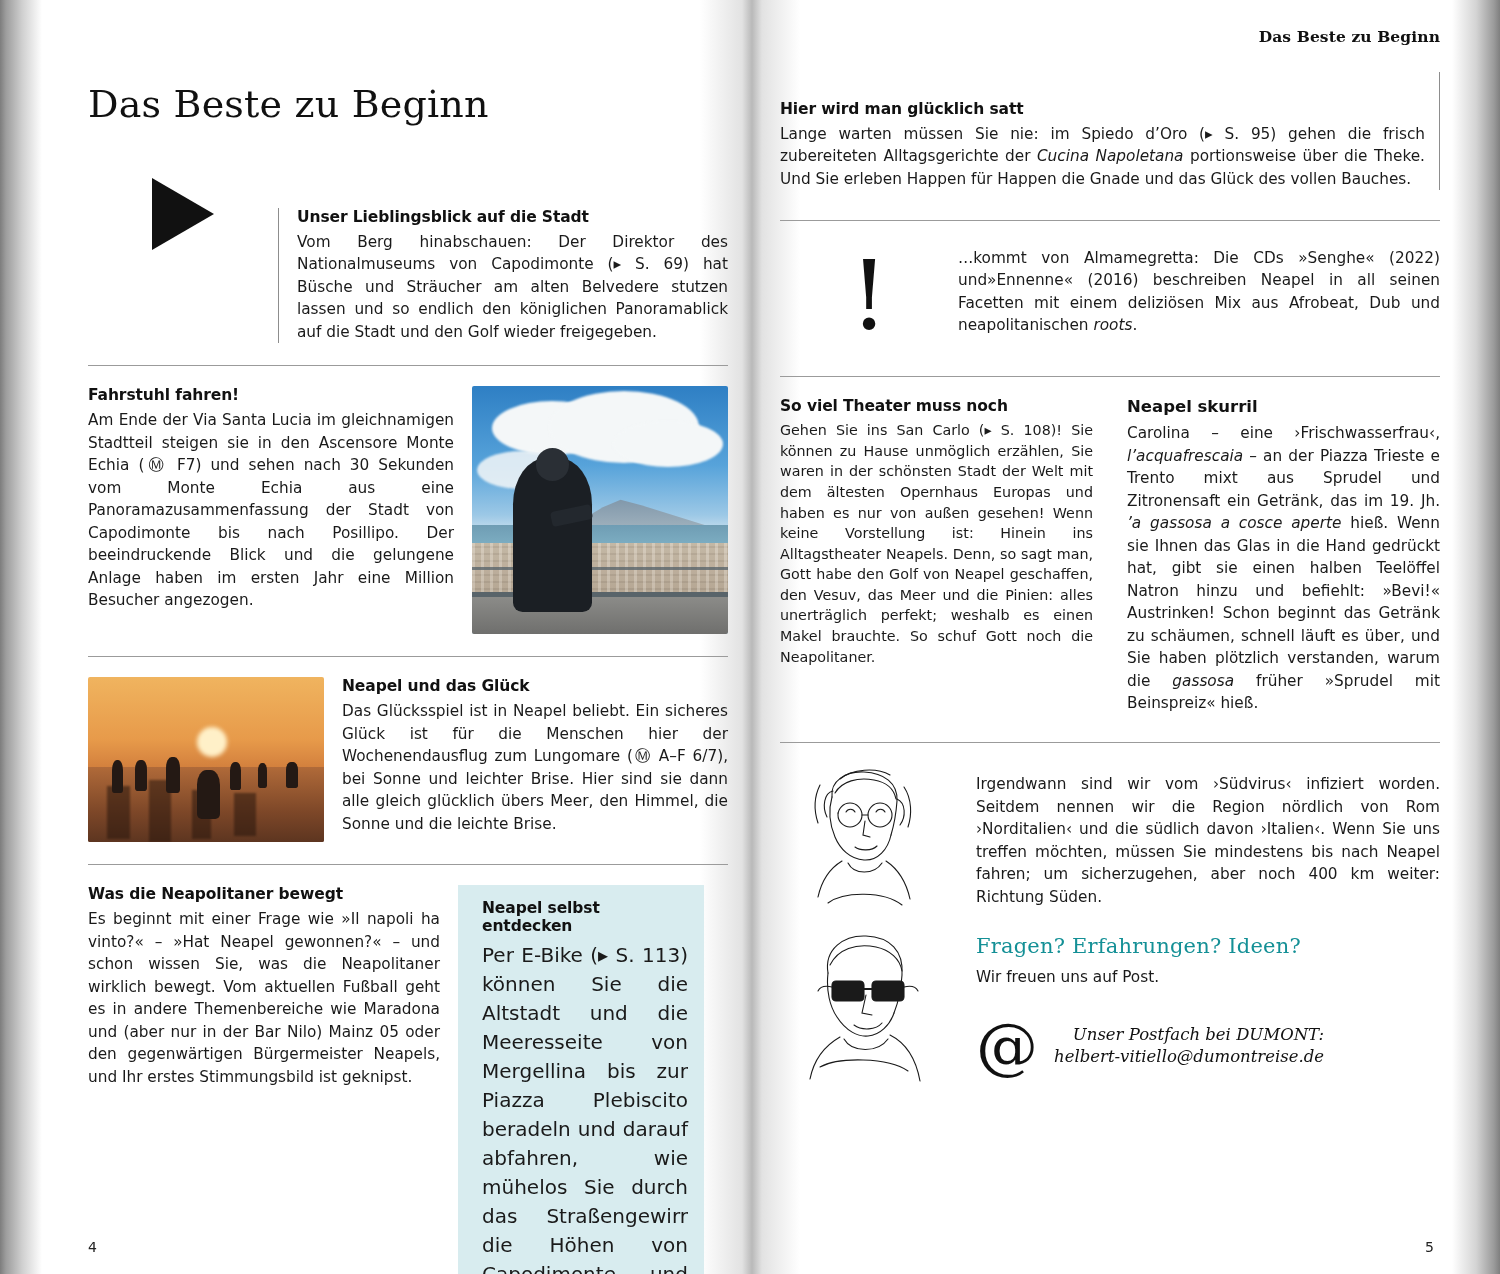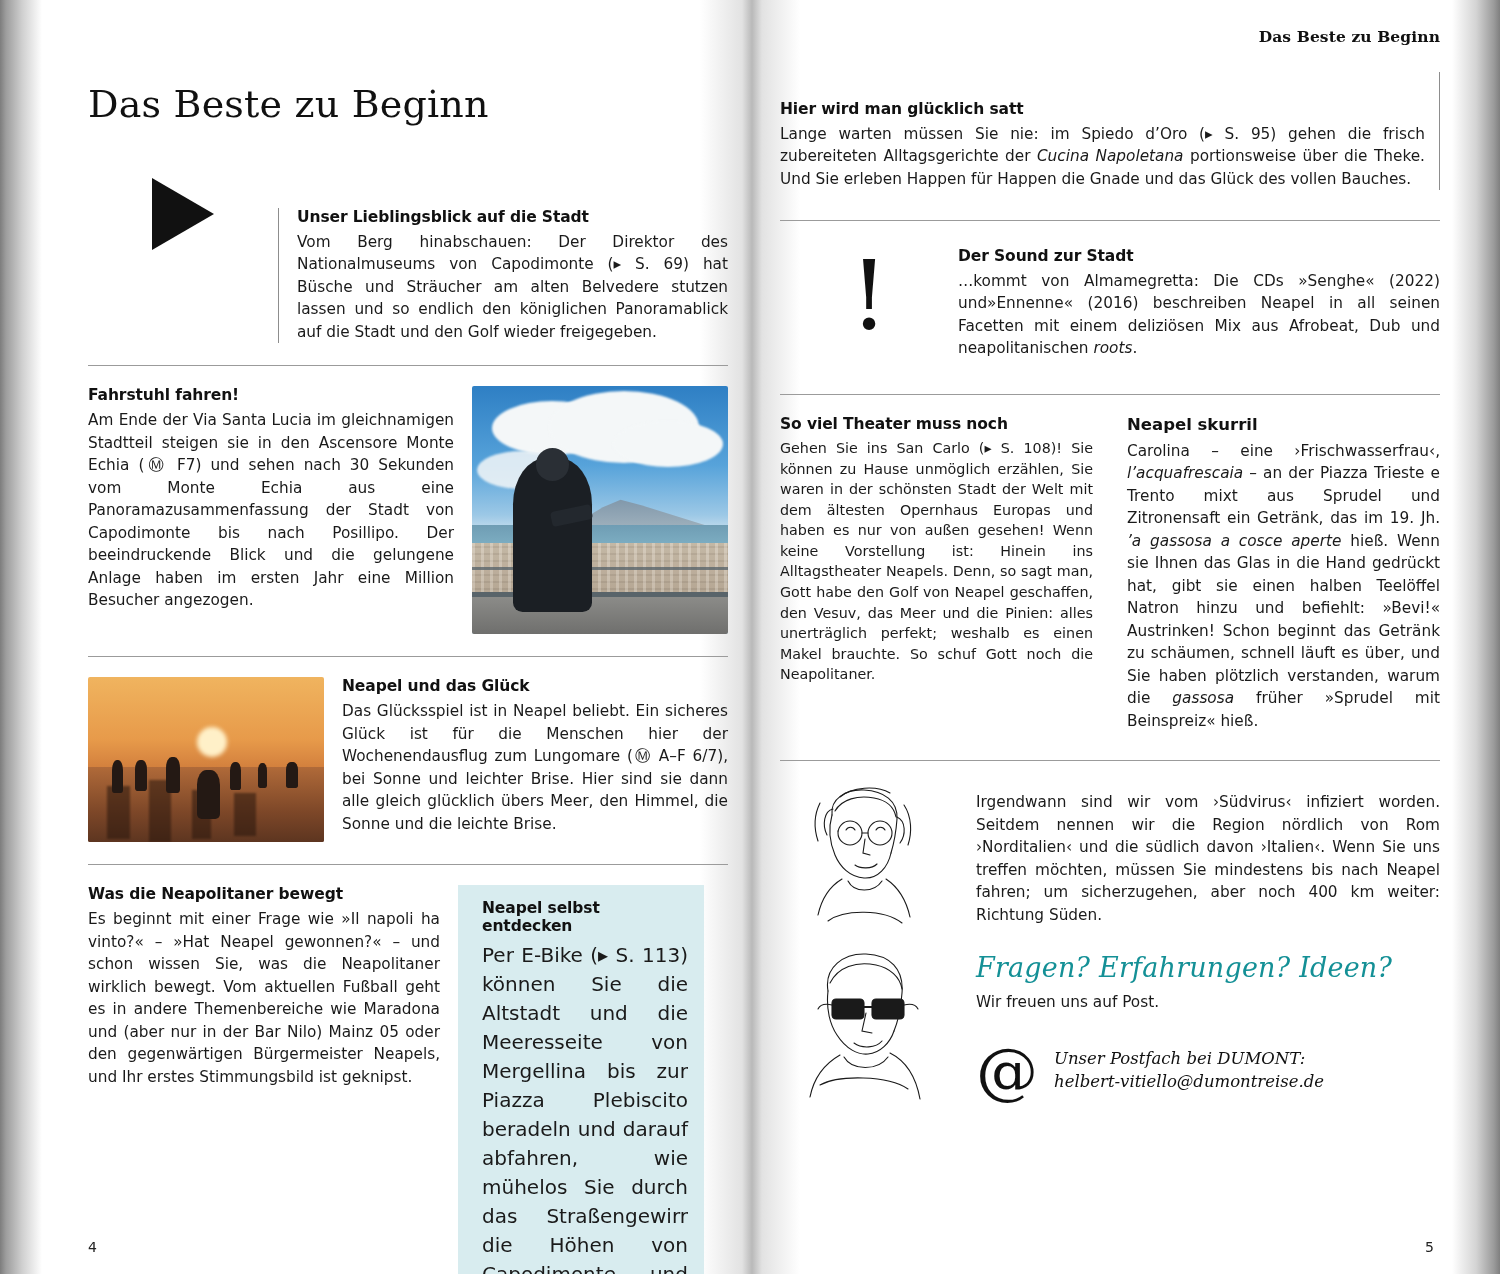--- a/index.html
+++ b/index.html
@@ -296,45 +296,45 @@
     align-items: flex-start;
   }
   .portraits {
     flex: 0 0 178px;
     position: relative;
     height: 320px;
   }
   .outro { flex: 1; padding-top: 10px; }
   .cta {
     font-family: "DejaVu Serif", serif;
-    font-size: 27px;
+    font-size: 21px;
     color: #149096;
     margin: 26px 0 8px 0;
     font-weight: normal;
     letter-spacing: .2px;
-    font-style: italic;
   }
   .postfach {
     display: flex;
     align-items: center;
     gap: 16px;
     margin-top: 26px;
   }
   .at-symbol {
     font-family: "DejaVu Serif", serif;
     font-size: 62px;
     line-height: 1;
     color: #111;
   }
   .postfach-text {
     font-family: "DejaVu Serif", serif;
     font-style: italic;
     font-size: 16.5px;
     line-height: 1.35;
     color: #111;
+    text-align: right;
   }
 
   .folio {
     position: absolute;
     bottom: 26px;
     font-family: "DejaVu Sans", sans-serif;
     font-size: 14px;
     color: #222;
   }
   .folio-left  { left: 46px; }
@@ -441,21 +441,20 @@
           <p class="body"><span>Lange warten müssen Sie nie: im Spiedo d’Oro (▸ S. 95) gehen die frisch zubereiteten Alltagsgerichte der </span><i>Cucina Napoletana</i><span> portionsweise über die Theke. Und Sie erleben Happen für Happen die Gnade und das Glück des vollen Bauches.</span></p>
         </div>
         <div class="vrule-right"></div>
       </div>
 
       <hr class="rule" style="margin-top:30px;">
 
       <div class="excl-block">
         <div class="excl-icon">!</div>
         <div class="excl-text">
-          <div class="kicker">Der Sound zur Stadt</div>
           <p class="body"><span>…kommt von Almamegretta: Die CDs »Senghe« (2022) und»Ennenne« (2016) beschreiben Neapel in all seinen Facetten mit einem deliziösen Mix aus Afrobeat, Dub und neapolitanischen </span><i>roots</i><span>.</span></p>
         </div>
       </div>
 
       <hr class="rule" style="margin-top:34px;">
 
       <div class="cols2">
         <div>
           <div class="kicker">So viel Theater muss noch</div>
           <p class="body small">Gehen Sie ins San Carlo (▸ S. 108)! Sie können zu Hause unmöglich erzählen, Sie waren in der schönsten Stadt der Welt mit dem ältesten Opernhaus Europas und haben es nur von außen gesehen! Wenn keine Vorstellung ist: Hinein ins Alltagstheater Neapels. Denn, so sagt man, Gott habe den Golf von Neapel geschaffen, den Vesuv, das Meer und die Pinien: alles unerträglich perfekt; weshalb es einen Makel brauchte. So schuf Gott noch die Neapolitaner.</p>

